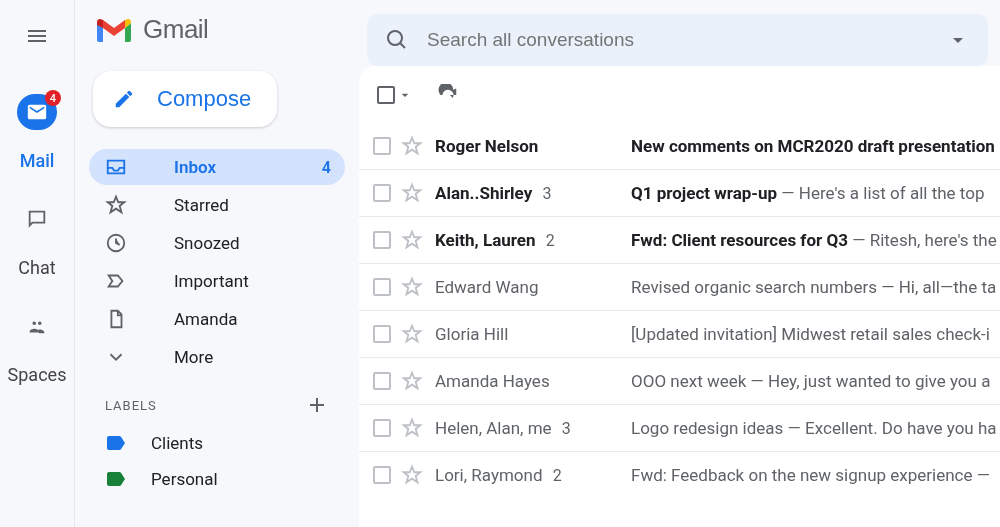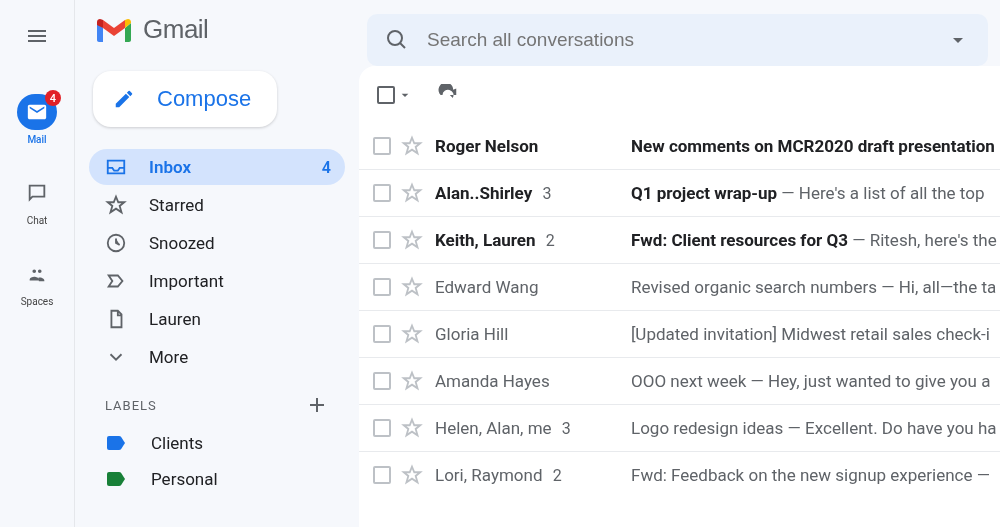--- a/index.html
+++ b/index.html
@@ -7,36 +7,36 @@
   .app { display: flex; height: 100%; }
 
   
   .rail { width: 75px; display: flex; flex-direction: column; align-items: center; padding-top: 24px; border-right: 1px solid #e5e7eb; }
   .hamburger { width: 24px; height: 24px; color: #5f6368; margin-bottom: 46px; cursor: pointer; }
   .rail-item { display: flex; flex-direction: column; align-items: center; margin-bottom: 30px; cursor: pointer; width: 100%; }
   .rail-icon-wrap { width: 36px; height: 36px; border-radius: 18px; display: flex; align-items: center; justify-content: center; position: relative; }
   .rail-icon-wrap.active { background: #1a73e8; color: #fff; width: 40px; height: 36px; border-radius: 18px; }
   .rail-icon-wrap svg { width: 22px; height: 22px; }
   .rail-icon-wrap:not(.active) { color: #5f6368; }
-  .rail-label { font-size: 10px; color: #444; margin-top: 4px; }
+  .rail-label { font-size: 18px; color: #444; margin-top: 20px; }
   .rail-label.active { color: #1a73e8; font-weight: 500; }
   .badge { position: absolute; top: -4px; right: -4px; background: #e12127; color: #fff; font-size: 11px; border-radius: 10px; min-width: 16px; height: 16px; display: flex; align-items: center; justify-content: center; padding: 0 4px; font-weight: 500; }
 
   
   .sidebar { width: 280px; padding: 14px 10px 0 14px; }
   .logo-row { display: flex; align-items: center; margin-bottom: 26px; padding-left: 6px; }
   .logo-text { font-size: 26px; color: #5f6368; margin-left: 10px; font-family: 'Product Sans', Arial, sans-serif; letter-spacing: -0.5px; }
   .gmail-logo { width: 38px; height: 28px; }
 
   .compose-btn { background: #fff; border: none; border-radius: 18px; height: 56px; padding: 0 26px 0 20px; display: flex; align-items: center; box-shadow: 0 1px 3px rgba(0,0,0,0.18); cursor: pointer; margin-bottom: 22px; margin-left: 4px; }
   .compose-btn svg { width: 22px; height: 22px; color: #1a73e8; margin-right: 22px; }
   .compose-btn span { font-size: 22px; color: #1a73e8; font-weight: 500; }
 
   .nav { display: flex; flex-direction: column; gap: 2px; }
-  .nav-row { display: flex; align-items: center; height: 36px; padding: 0 14px 0 16px; border-radius: 0 18px 18px 0; cursor: pointer; font-size: 17px; color: #202124; margin-right: 0; }
+  .nav-row { display: flex; align-items: center; height: 36px; padding: 0 14px 0 16px; border-radius: 0 18px 18px 0; cursor: pointer; font-size: 17px; color: #202124; margin-right: 0; gap: 25px; }
   .nav-row.active { background: #d3e3fd; color: #1a73e8; font-weight: 600; border-radius: 18px; }
   .nav-row svg { width: 22px; height: 22px; margin-right: 22px; fill: currentColor; }
   .nav-row:not(.active) svg { color: #5f6368; }
   .nav-row .count { margin-left: auto; font-weight: 600; color: #1a73e8; font-size: 16px; }
   .labels-header { display: flex; align-items: center; justify-content: space-between; padding: 18px 16px 8px 16px; font-size: 13px; color: #5f6368; font-weight: 400; letter-spacing: 1px; }
   .labels-header svg { width: 24px; height: 24px; color: #5f6368; cursor: pointer; }
   .label-row { display: flex; align-items: center; height: 36px; padding-left: 16px; font-size: 17px; color: #202124; cursor: pointer; }
   .label-tag { width: 18px; height: 14px; border-radius: 2px 6px 6px 2px; margin-right: 26px; margin-left: 2px; }
 
   
@@ -149,21 +149,21 @@
       <div class="nav-row">
         <svg viewBox="0 0 24 24">
             <path fill="none" stroke="currentColor" stroke-width="2" d="M4 6h10l5 6-5 6H4l4-6-4-6z"></path>
           </svg>
         <span>Important</span>
       </div>
       <div class="nav-row">
         <svg viewBox="0 0 24 24">
             <path fill="none" stroke="currentColor" stroke-width="2" d="M7 3h7l4 4v14H7V3z M14 3v5h4"></path>
           </svg>
-        <span>Lauren</span>
+        <span>Amanda</span>
       </div>
       <div class="nav-row">
         <svg viewBox="0 0 24 24">
             <path fill="none" stroke="currentColor" stroke-width="2" d="M6 9l6 6 6-6"></path>
           </svg>
         <span>More</span>
       </div>
     </div>
 
     <div class="labels-header">

